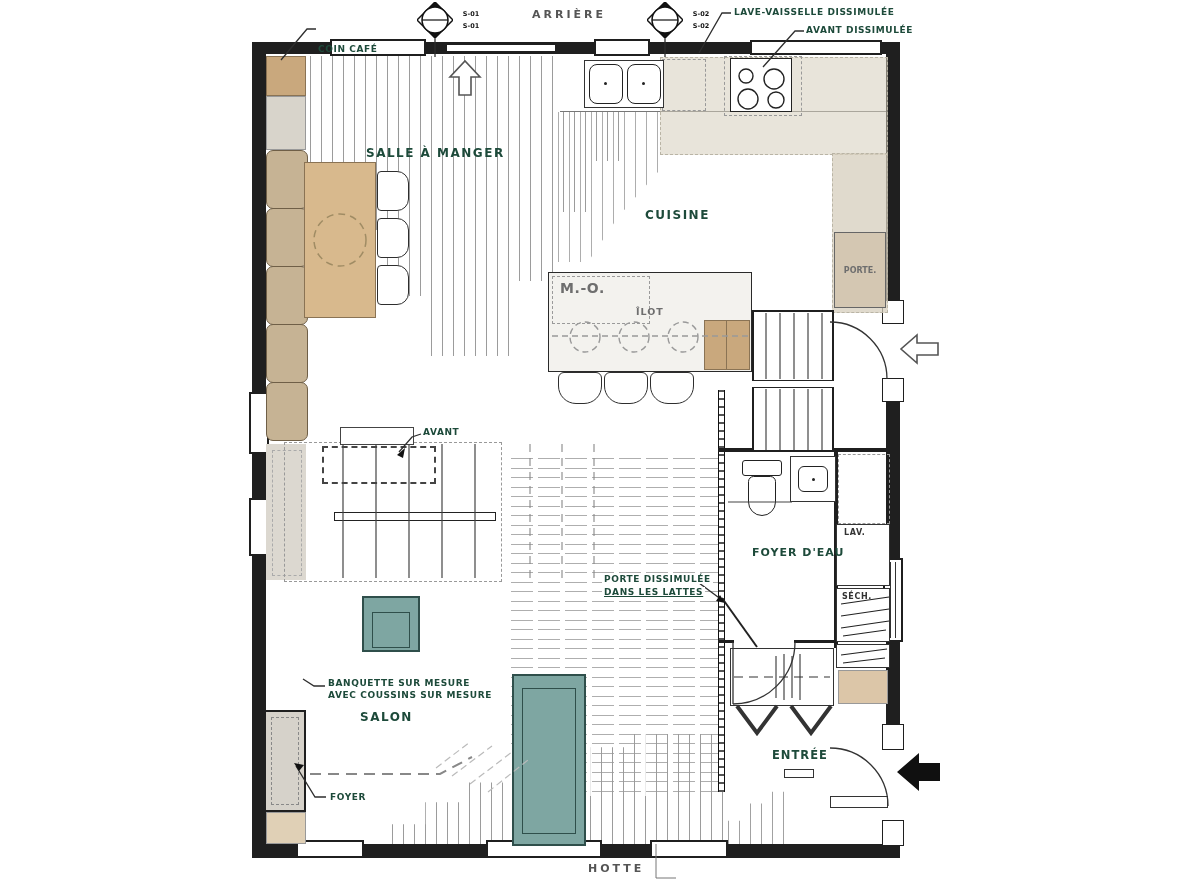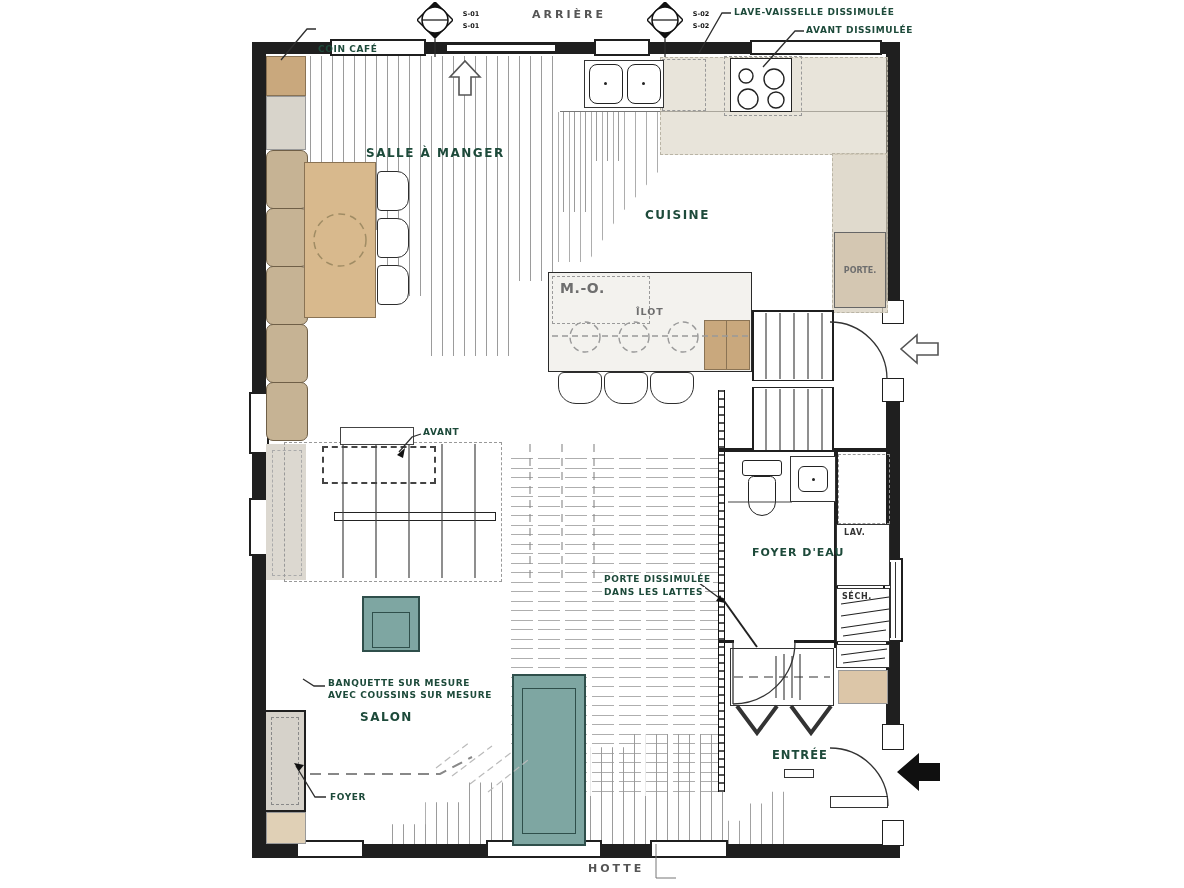--- a/index.html
+++ b/index.html
@@ -309,19 +309,19 @@
   <div class="lbl" style="left:752px;top:546px;font-size:11px;letter-spacing:1px;">FOYER D'EAU</div>
   <div class="lbl" style="left:772px;top:748px;font-size:11.5px;letter-spacing:1px;">ENTRÉE</div>
 
   <div class="lbl lbl-gray" style="left:560px;top:280px;font-size:14px;">M.-O.</div>
   <div class="lbl lbl-gray" style="left:636px;top:306px;font-size:9.5px;letter-spacing:1px;">ÎLOT</div>
   <div class="lbl" style="left:423px;top:427px;">AVANT</div>
   <div class="lbl lbl-dark" style="left:844px;top:528px;font-size:8px;">LAV.</div>
   <div class="lbl lbl-dark" style="left:842px;top:592px;font-size:8px;">SÉCH.</div>
 
   <div class="lbl whitebg" style="left:602px;top:574px;">PORTE DISSIMULÉE</div>
-  <div class="lbl whitebg" style="left:602px;top:587px;">DANS LES LATTES</div>
+  <div class="lbl whitebg" style="left:602px;top:587px;text-decoration:underline;">DANS LES LATTES</div>
 
   <div class="lbl" style="left:328px;top:678px;">BANQUETTE SUR MESURE</div>
   <div class="lbl" style="left:328px;top:690px;">AVEC COUSSINS SUR MESURE</div>
   <div class="lbl" style="left:330px;top:792px;">FOYER</div>
 
 </div>
 
 </body></html>

